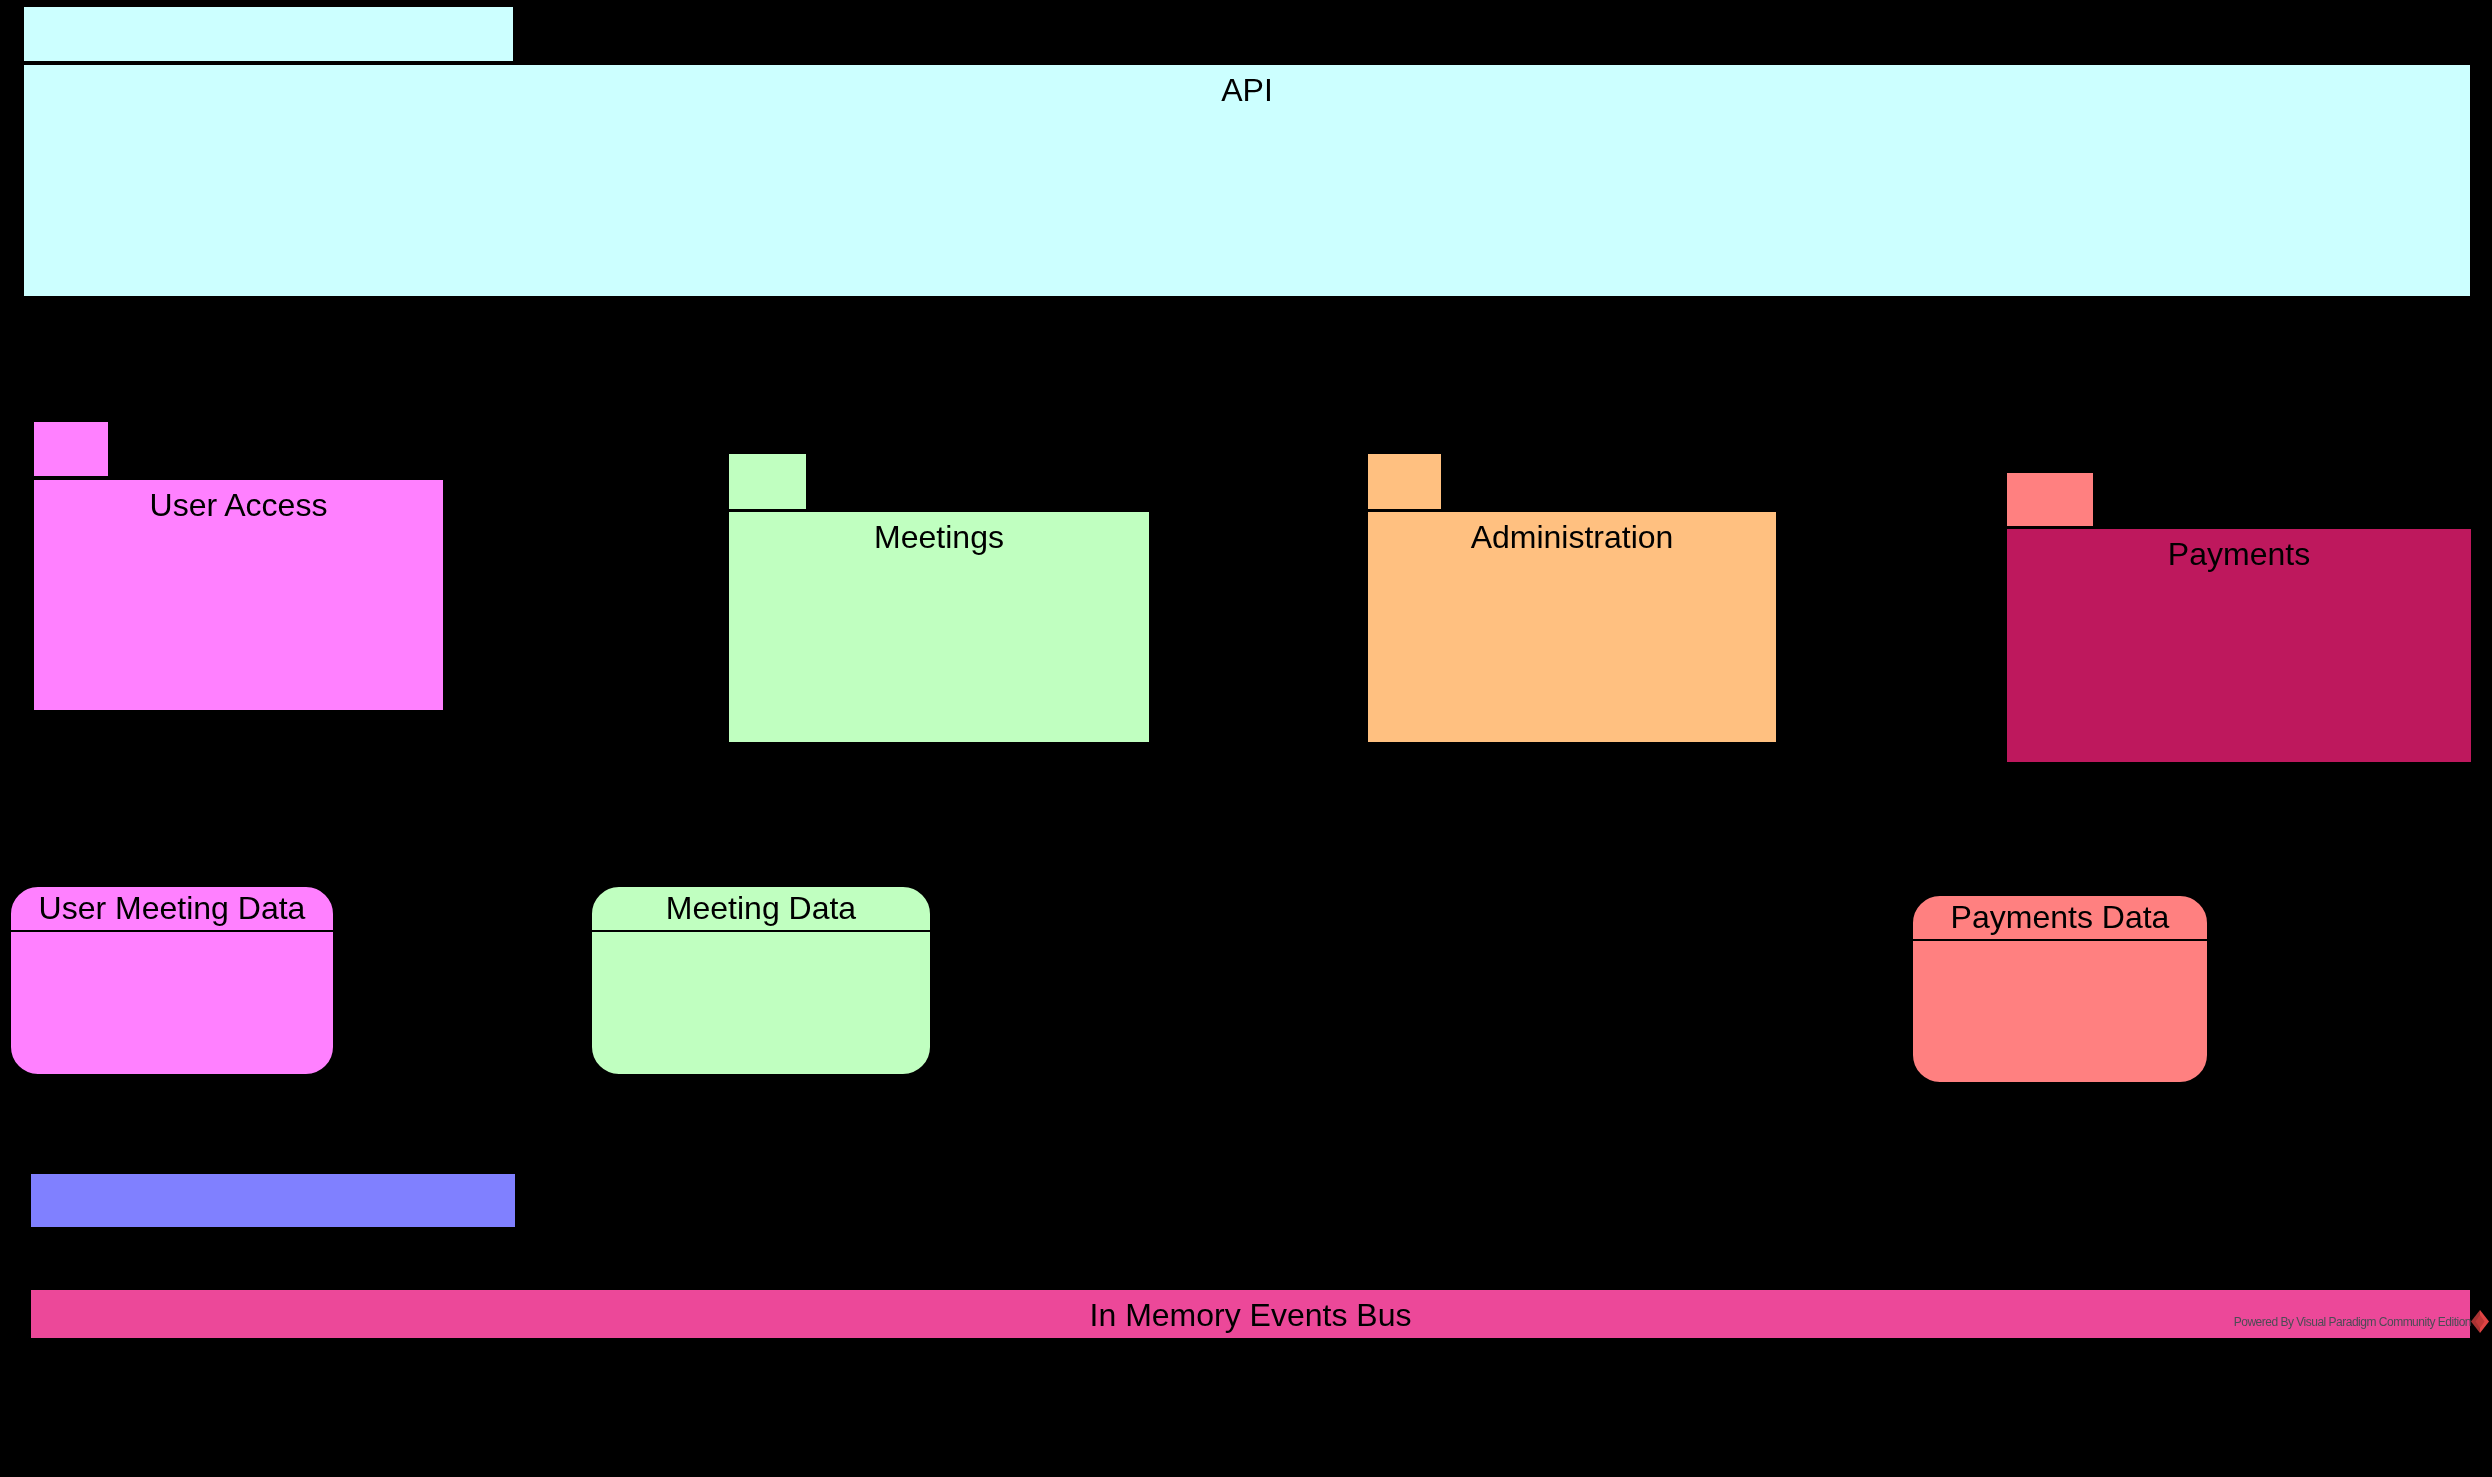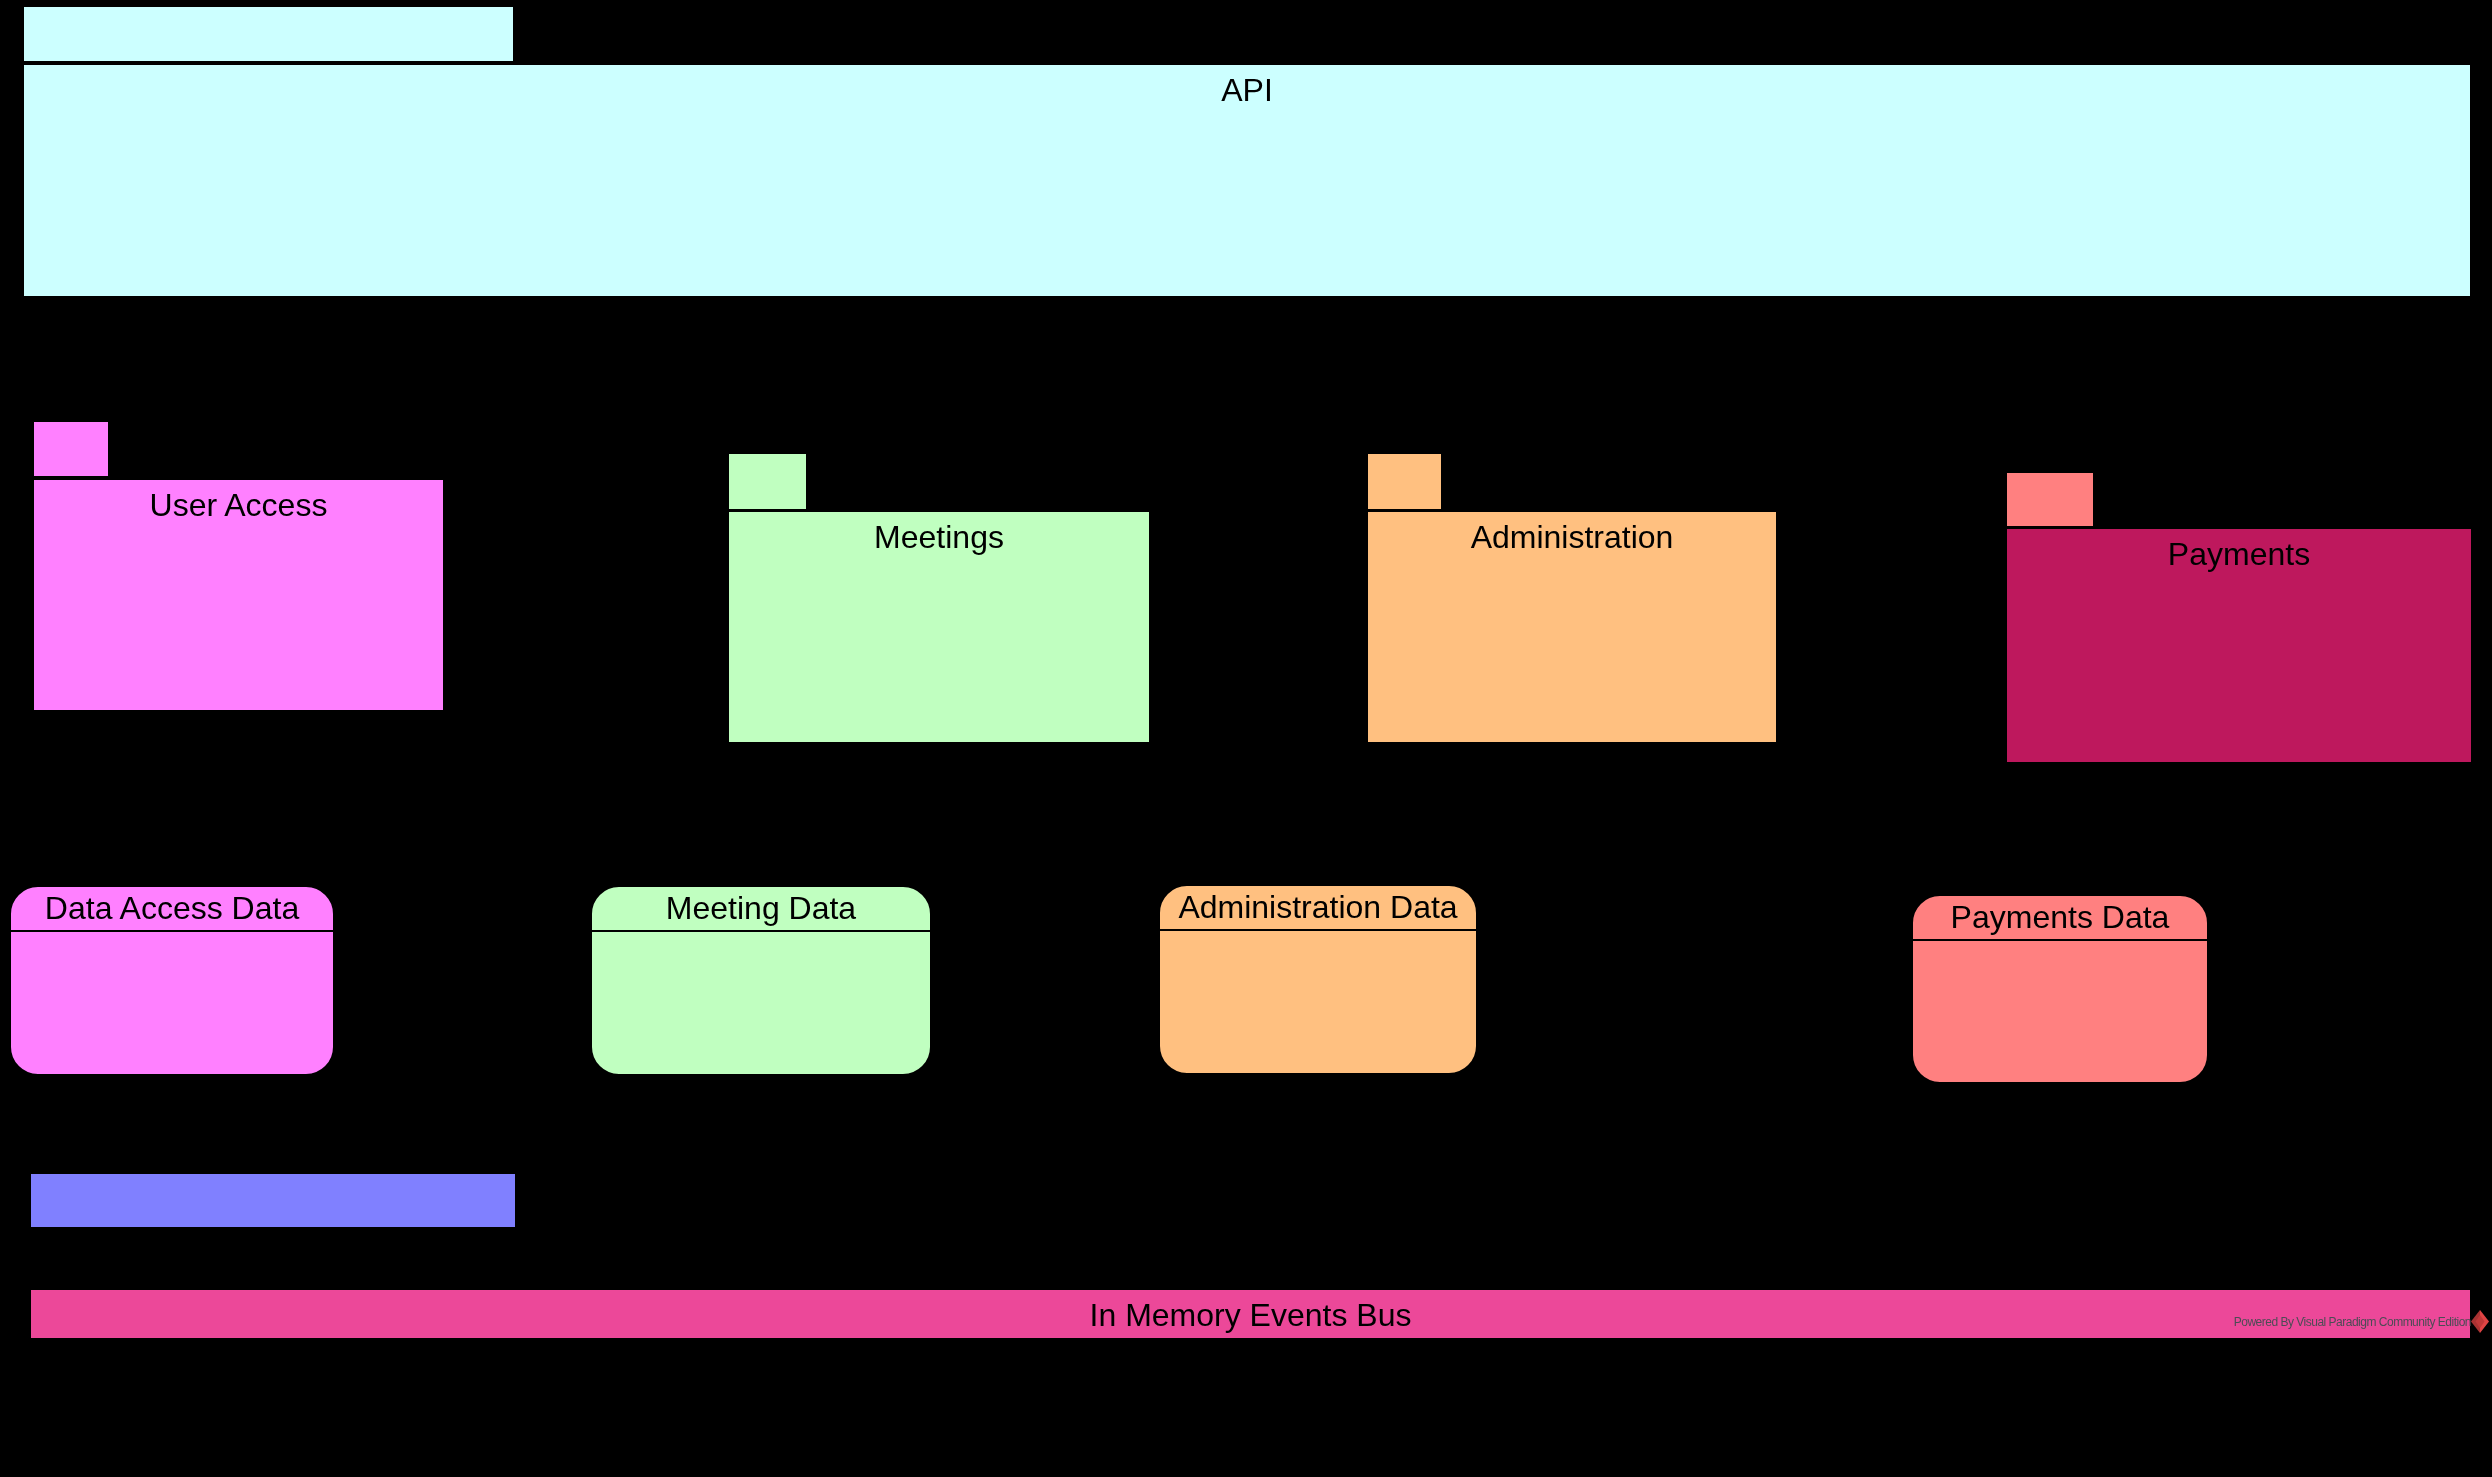--- a/index.html
+++ b/index.html
@@ -110,35 +110,30 @@
 
   <div>
     <div class="pkg-tab" style="left: 2005px; top: 471px; width: 90px; height: 57px; background-color: rgb(255, 128, 128);"></div>
     <div class="pkg-body" style="left: 2005px; top: 527px; width: 468px; height: 237px; background-color: #be185d;">
       <span class="pkg-label">Payments</span>
     </div>
   </div>
 
   <div class="store" style="left: 8px; top: 884px; width: 328px; height: 193px; background-color: rgb(255, 128, 255);">
     <div class="store-header">
-      <span>Data Access Data</span>
+      <span>User Meeting Data</span>
     </div>
   </div>
 
   <div class="store" style="left: 589px; top: 884px; width: 344px; height: 193px; background-color: rgb(192, 255, 192);">
     <div class="store-header">
       <span>Meeting Data</span>
     </div>
   </div>
 
-  <div class="store" style="left: 1157px; top: 883px; width: 322px; height: 193px; background-color: rgb(255, 192, 128);">
-    <div class="store-header">
-      <span>Administration Data</span>
-    </div>
-  </div>
 
   <div class="store" style="left: 1910px; top: 893px; width: 300px; height: 192px; background-color: rgb(255, 128, 128);">
     <div class="store-header">
       <span>Payments Data</span>
     </div>
   </div>
 
   <div>
     <div class="pkg-tab" style="left: 29px; top: 1172px; width: 488px; height: 57px; background-color: rgb(128, 128, 255);"></div>
     <div class="pkg-body" style="left: 29px; top: 1288px; width: 2443px; height: 229px; background-color: #ec4899;">

